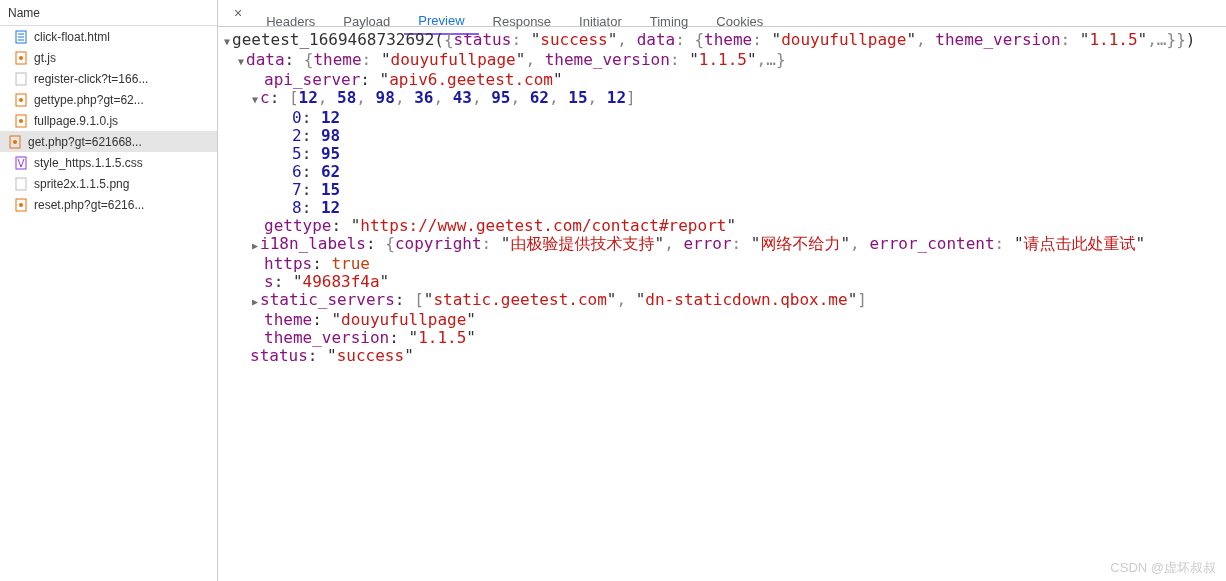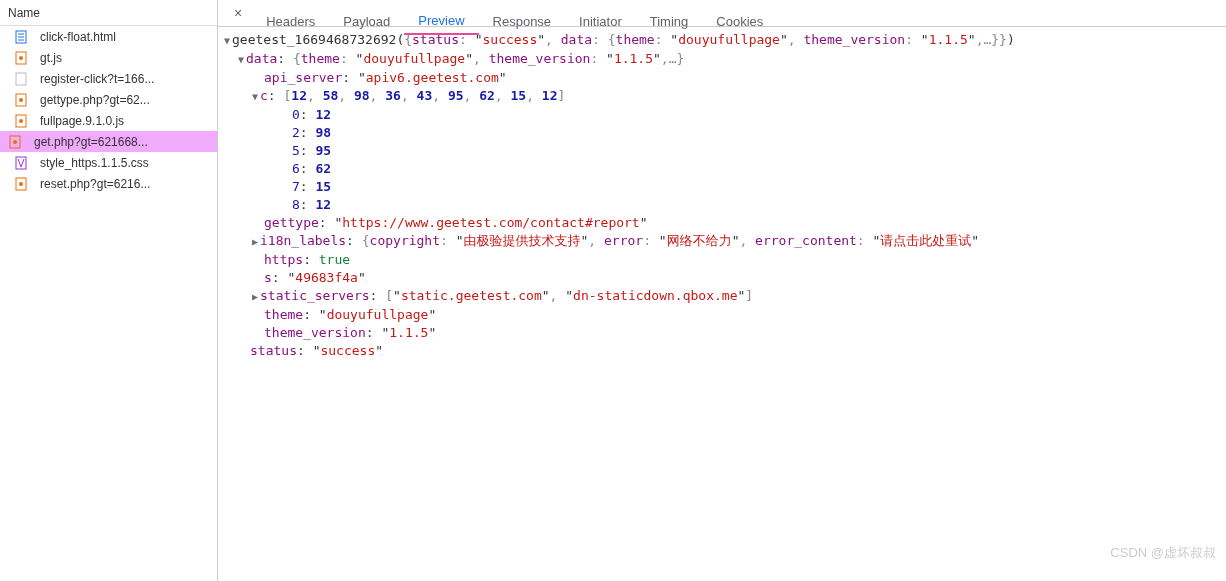--- a/index.html
+++ b/index.html
@@ -2,42 +2,42 @@
 <html><head>
 <meta charset="utf-8">
 <style>
 * { margin: 0; padding: 0; box-sizing: border-box; }
 body { font-family: "Segoe UI", Arial, sans-serif; font-size: 12px; color: #333; background: #fff; width: 1226px; height: 581px; overflow: hidden; position: relative; }
 .container { display: flex; height: 100%; }
 .sidebar { width: 218px; border-right: 1px solid #ccc; background: #fff; }
 .sidebar-header { padding: 4px 8px; border-bottom: 1px solid #ddd; font-weight: normal; color: #333; height: 26px; display: flex; align-items: center; }
 .file-list { }
 .file-item { display: flex; align-items: center; padding: 3px 8px 3px 14px; height: 21px; cursor: pointer; white-space: nowrap; overflow: hidden; text-overflow: ellipsis; }
-.file-item.selected { background: #f0abfc; padding-left: 8px; }
+.file-item.selected { background: #e5e5e5; padding-left: 8px; }
 .file-icon { width: 14px; height: 14px; margin-right: 6px; flex-shrink: 0; display: inline-flex; align-items: center; justify-content: center; }
-.file-name { overflow: hidden; text-overflow: ellipsis; white-space: nowrap; margin-left: 6px; }
+.file-name { overflow: hidden; text-overflow: ellipsis; white-space: nowrap; }
 .main { flex: 1; display: flex; flex-direction: column; min-width: 0; }
 .tabs { display: flex; align-items: center; border-bottom: 1px solid #ccc; height: 27px; padding-left: 6px; gap: 0; }
 .close-tab { padding: 0 10px; color: #5f6368; cursor: pointer; font-size: 14px; }
 .tab { padding: 0 14px; height: 27px; display: flex; align-items: center; cursor: pointer; color: #5f6368; font-size: 13px; margin-top: 17px; }
-.tab.active { color: #1a73e8; border-bottom: 2px solid #ec4899; margin-bottom: -1px; }
-.content { flex: 1; padding: 4px 0 4px 4px; font-family: Consolas, Menlo, monospace; font-size: 13px; line-height: 18px; overflow: auto; white-space: nowrap; color: #333; }
+.tab.active { color: #1a73e8; border-bottom: 2px solid #8b5cf6; margin-bottom: -1px; }
+.content { flex: 1; padding: 4px 0 4px 4px; font-family: Consolas, Menlo, monospace; font-size: 16px; line-height: 18px; overflow: auto; white-space: nowrap; color: #333; }
 .tree-row { display: flex; align-items: baseline; }
 .arrow { display: inline-block; width: 10px; text-align: center; cursor: pointer; color: #6e6e6e; font-size: 10px; user-select: none; }
 .arrow.expanded::before { content: "▼"; }
 .arrow.collapsed::before { content: "▶"; }
 .ind { display: inline-block; }
 .key { color: #881280; }
 .idx { color: #1a1aa6; }
 .str { color: #c41a16; }
 .num { color: #1a1aa6; font-weight: bold; }
-.bool { color: #15803d; }
+.bool { color: #c2410c; }
 .punc { color: #333; }
 .fade { color: #888; }
-.watermark { position: absolute; right: 10px; bottom: 19px; color: #ccc; font-size: 13px; font-family: Arial, sans-serif; }
+.watermark { position: absolute; right: 10px; bottom: 4px; color: #ccc; font-size: 13px; font-family: Arial, sans-serif; }
 </style>
 </head>
 <body>
 
 <div class="container">
   <div class="sidebar">
     <div class="sidebar-header">Name</div>
     <div class="file-list" id="file-list">
         <div class="file-item">
           <span class="file-icon">
@@ -95,20 +95,28 @@
           <span class="file-name">get.php?gt=621668...</span>
         </div>
         <div class="file-item">
           <span class="file-icon">
             <svg width="14" height="14" viewBox="0 0 14 14">
               <rect x="2" y="1" width="10" height="12" fill="none" stroke="#9334e6" stroke-width="1"></rect>
               <path d="M4 3 L7 11 L10 3" fill="none" stroke="#9334e6"></path>
             </svg>
           </span>
           <span class="file-name">style_https.1.1.5.css</span>
+        </div>
+        <div class="file-item">
+          <span class="file-icon">
+            <svg width="14" height="14" viewBox="0 0 14 14">
+              <rect x="2" y="1" width="10" height="12" fill="none" stroke="#bbb" stroke-width="1"></rect>
+            </svg>
+          </span>
+          <span class="file-name">sprite2x.1.1.5.png</span>
         </div>
         <div class="file-item">
           <span class="file-icon">
             <svg width="14" height="14" viewBox="0 0 14 14">
               <rect x="2" y="1" width="10" height="12" fill="none" stroke="#e8710a" stroke-width="1"></rect>
               <circle cx="7" cy="7" r="2" fill="#e8710a"></circle>
             </svg>
           </span>
           <span class="file-name">reset.php?gt=6216...</span>
         </div>

